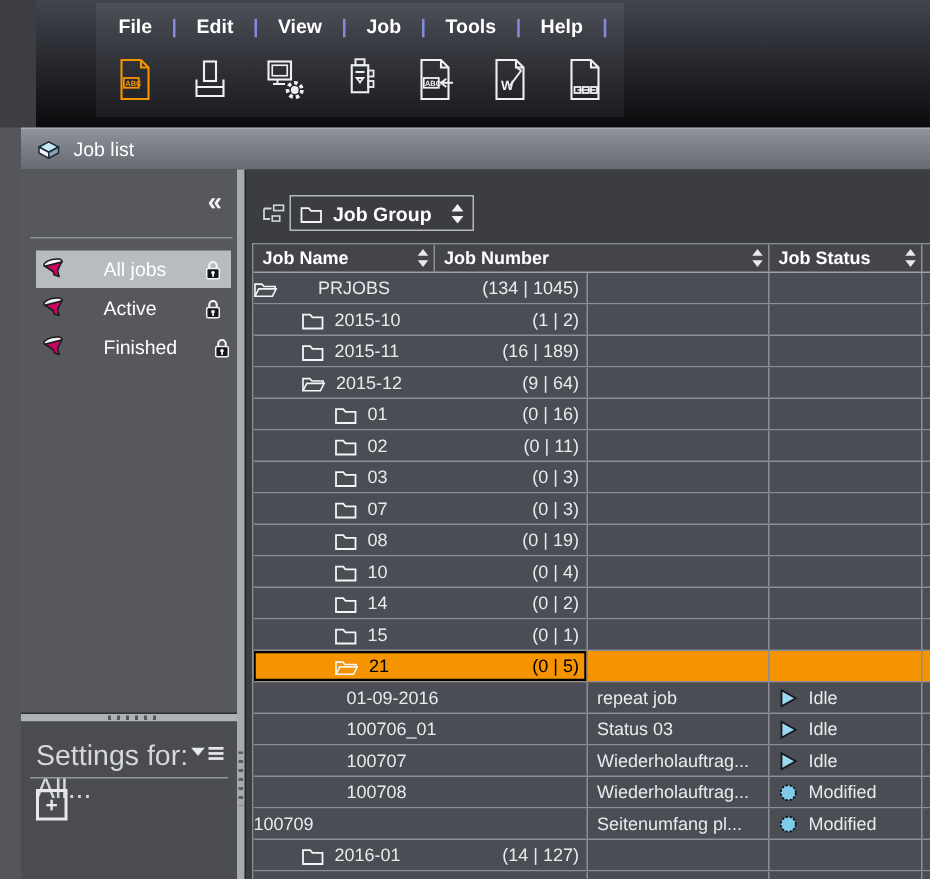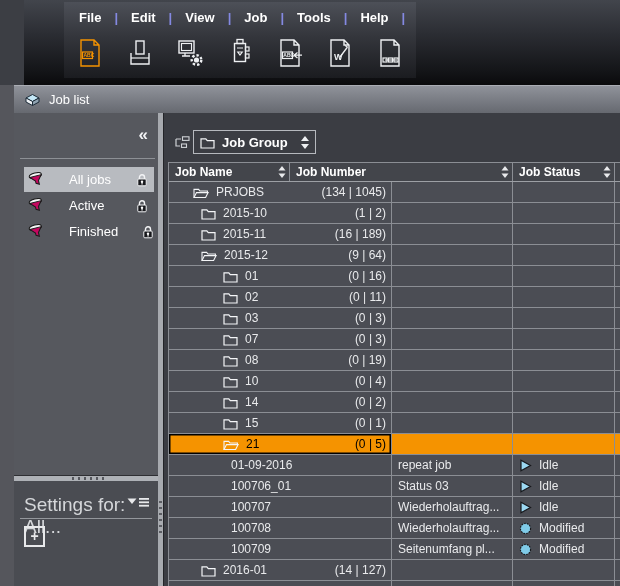--- a/index.html
+++ b/index.html
@@ -310,21 +310,21 @@
           <svg width="8" height="12" viewBox="0 0 8 12">
               <path d="M4 0 L7.5 4.5 H0.5 Z" fill="#e9eaec"></path>
               <path d="M4 12 L7.5 7.5 H0.5 Z" fill="#e9eaec"></path>
             </svg>
         </span>
       </div>
       <div class="th w4"></div>
     </div>
     <div id="tbody">
         <span class="row" style="display: flex;">
-          <span class="cell c1" style="padding-left: 24px;">
+          <span class="cell c1" style="padding-left: 0; gap: 20px;">
             <span class="ficon">
               <svg width="16" height="13" viewBox="0 0 16 13">
                 <path d="M1 11.5 V3.4 h4.6 l1.4 1.6 h7.4 v1.5" fill="none" stroke="#f4f5f7" stroke-width="1.1"></path>
                 <path d="M1 11.5 L3.5 6.6 h11.6 L12.6 11.5 Z" fill="none" stroke="#f4f5f7" stroke-width="1.1"></path>
               </svg>
             </span>
             <span>PRJOBS</span>
             <span class="count">(134 | 1045)</span>
           </span>
           <span class="cell c2 cut"></span>
@@ -564,21 +564,21 @@
               <svg width="13" height="13" viewBox="0 0 13 13">
                 <circle cx="6.5" cy="6.5" r="5" fill="#7fcbe8" stroke="#17181c" stroke-width="1.3" stroke-dasharray="1.6 1.1"></circle>
                 <circle cx="6.5" cy="6.5" r="4.2" fill="#7fcbe8"></circle>
               </svg>
             </span>
             <span>Modified</span>
           </span>
           <span class="cell c4"></span>
         </span>
         <span class="row" style="display: flex;">
-          <span class="cell c1" style="padding-left: 62px;">
+          <span class="cell c1" style="">
             <span>100709</span>
           </span>
           <span class="cell c2 cut">
             <span>Seitenumfang pl...</span>
           </span>
           <span class="cell c3">
             <span>
               <svg width="13" height="13" viewBox="0 0 13 13">
                 <circle cx="6.5" cy="6.5" r="5" fill="#7fcbe8" stroke="#17181c" stroke-width="1.3" stroke-dasharray="1.6 1.1"></circle>
                 <circle cx="6.5" cy="6.5" r="4.2" fill="#7fcbe8"></circle>

